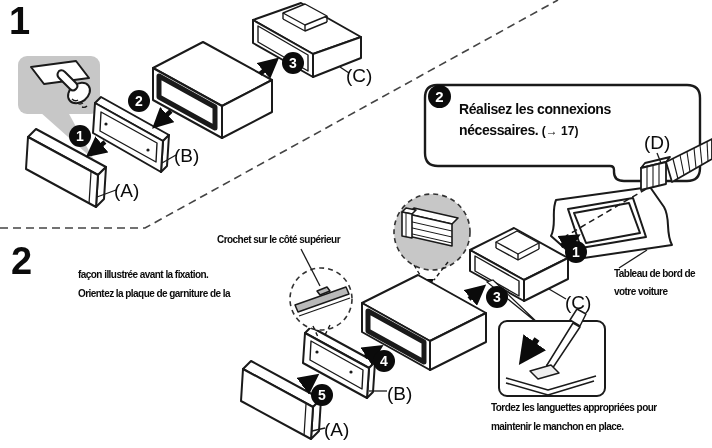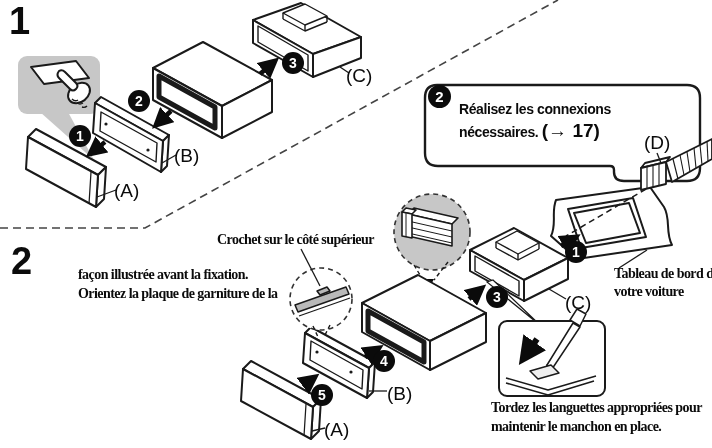--- a/index.html
+++ b/index.html
@@ -1,28 +1,28 @@
 <!DOCTYPE html>
 <html><head>
 <meta charset="utf-8">
 <style>
   html,body{margin:0;padding:0;background:#fff;}
   .stage{position:relative;width:712px;height:448px;background:#ffffff;
          font-family:"Liberation Sans",sans-serif;overflow:hidden;color:#111;}
   .stage svg{position:absolute;left:0;top:0;}
   .stepnum{position:absolute;font-size:38px;font-weight:bold;letter-spacing:-1px;color:#0b0b0b;line-height:1;}
-  .txt{position:absolute;font-size:14px;font-weight:bold;letter-spacing:-0.55px;
-       color:#0b0b0b;white-space:nowrap;line-height:19px;font-family:Liberation Serif, serif;}
+  .txt{position:absolute;font-size:10px;font-weight:bold;letter-spacing:-0.55px;
+       color:#0b0b0b;white-space:nowrap;line-height:19px;}
   .txt span{display:block;}
   .part{position:absolute;font-size:19px;font-weight:400;color:#0b0b0b;white-space:nowrap;line-height:1;}
   .badge{position:absolute;width:22px;height:22px;border-radius:50%;background:#0b0b0b;color:#fff;
          font-weight:bold;font-size:14px;display:flex;align-items:center;justify-content:center;line-height:1;}
   .badge.lg{width:23px;height:23px;font-size:15px;}
   .notetxt{position:absolute;font-size:14px;font-weight:bold;letter-spacing:-0.4px;line-height:21px;color:#0b0b0b;white-space:nowrap;}
-  .notetxt .ref{font-size:19px;letter-spacing:0;margin-top:8px;}
+  .notetxt .ref{font-size:12px;letter-spacing:0;margin-top:8px;}
 </style>
 </head>
 <body>
 
 <div class="stage">
 
 <svg width="712" height="448" viewBox="0 0 712 448">
   <defs>
     <marker id="ah" markerWidth="4.6" markerHeight="4.6" refX="3.4" refY="2.3" orient="auto" markerUnits="strokeWidth">
       <path d="M0,0 L4.6,2.3 L0,4.6 z" fill="#0b0b0b"></path>

